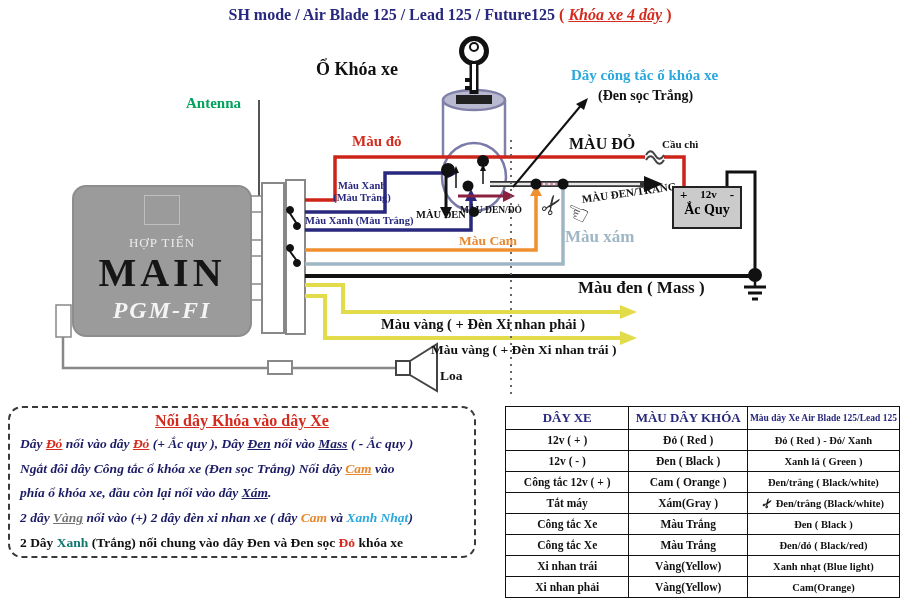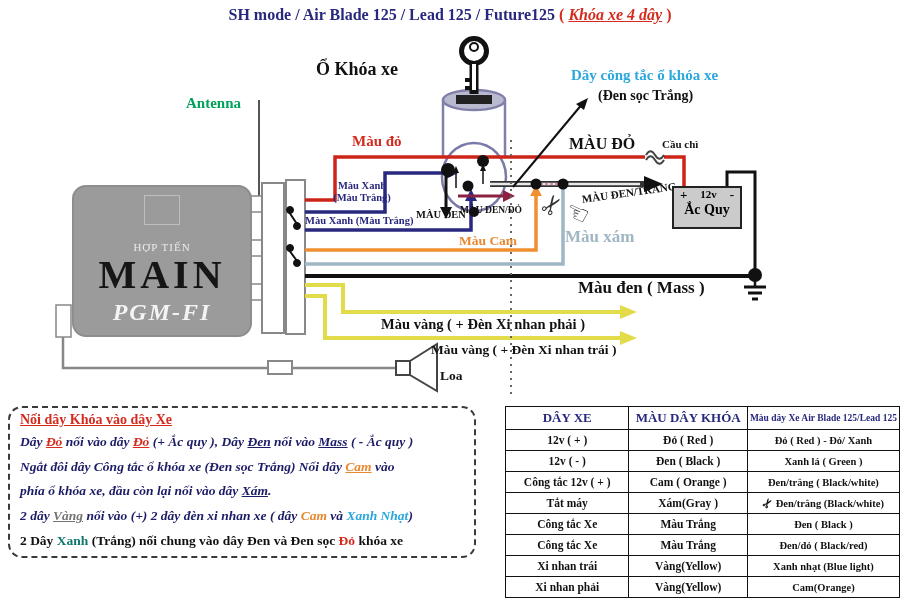--- a/index.html
+++ b/index.html
@@ -12,33 +12,33 @@
   .cyan{color:#2aa8dd;} .green{color:#00a25c;} .slate{color:#9fb6c4;}
   .yellow{color:#737373;} .blue{color:#0f766e;}
   .title-bar{position:absolute;left:0;top:6px;width:900px;text-align:center;
              font-weight:bold;font-size:16px;color:#28287e;}
   .title-bar .hl{font-style:italic;text-decoration:underline;}
   
   .main-box{position:absolute;left:72px;top:185px;width:176px;height:148px;
             background:#9b9b9b;border:2px solid #8d8d8d;border-radius:14px;
             display:flex;flex-direction:column;align-items:center;justify-content:flex-start;}
   .main-logo-box{width:34px;height:28px;border:1px solid rgba(255,255,255,.35);margin-top:8px;}
-  .main-logo-text{font-size:11px;color:#fff;opacity:.8;letter-spacing:1px;margin-top:16px;}
+  .main-logo-text{font-size:13px;color:#fff;opacity:.8;letter-spacing:1px;margin-top:10px;}
   .main-title{font-size:40px;font-weight:800;color:#161616;letter-spacing:4px;line-height:1;margin-top:2px;}
   .main-sub{font-size:24px;font-style:italic;font-weight:bold;color:#f4f4f4;letter-spacing:2px;margin-top:4px;}
   
   .battery{position:absolute;left:672px;top:186px;width:70px;height:43px;background:#cbcbcb;
            border:2px solid #222;box-sizing:border-box;font-weight:bold;}
   .battery .r1{display:flex;justify-content:space-between;padding:0 6px;font-size:13px;line-height:1.1;}
   .battery .r1 .v{font-size:11px;}
   .battery .r2{text-align:center;font-size:14px;line-height:1.1;}
   
   .instr{position:absolute;left:8px;top:406px;width:468px;height:152px;
          border:2px dashed #3a3a3a;border-radius:14px;padding:4px 10px 0 10px;box-sizing:border-box;}
-  .instr .head{text-align:left;font-weight:bold;font-size:14px;color:#d42b1e;
+  .instr .head{text-align:center;font-weight:bold;font-size:16px;color:#d42b1e;
                text-decoration:underline;margin-bottom:2px;}
   .instr .ln{font-weight:bold;font-style:italic;font-size:13.5px;color:#1c1c66;line-height:1.83;white-space:nowrap;}
   .instr .ln.upright{font-style:normal;}
   .su{text-decoration:underline;}
   
   table.wires{position:absolute;left:505px;top:406px;border-collapse:collapse;
               font-family:"Liberation Serif",serif;}
   table.wires th,table.wires td{border:1.5px solid #111;text-align:center;
               font-weight:bold;padding:1px 2px;white-space:nowrap;}
   table.wires th{color:#28287e;font-size:13px;height:20px;}

